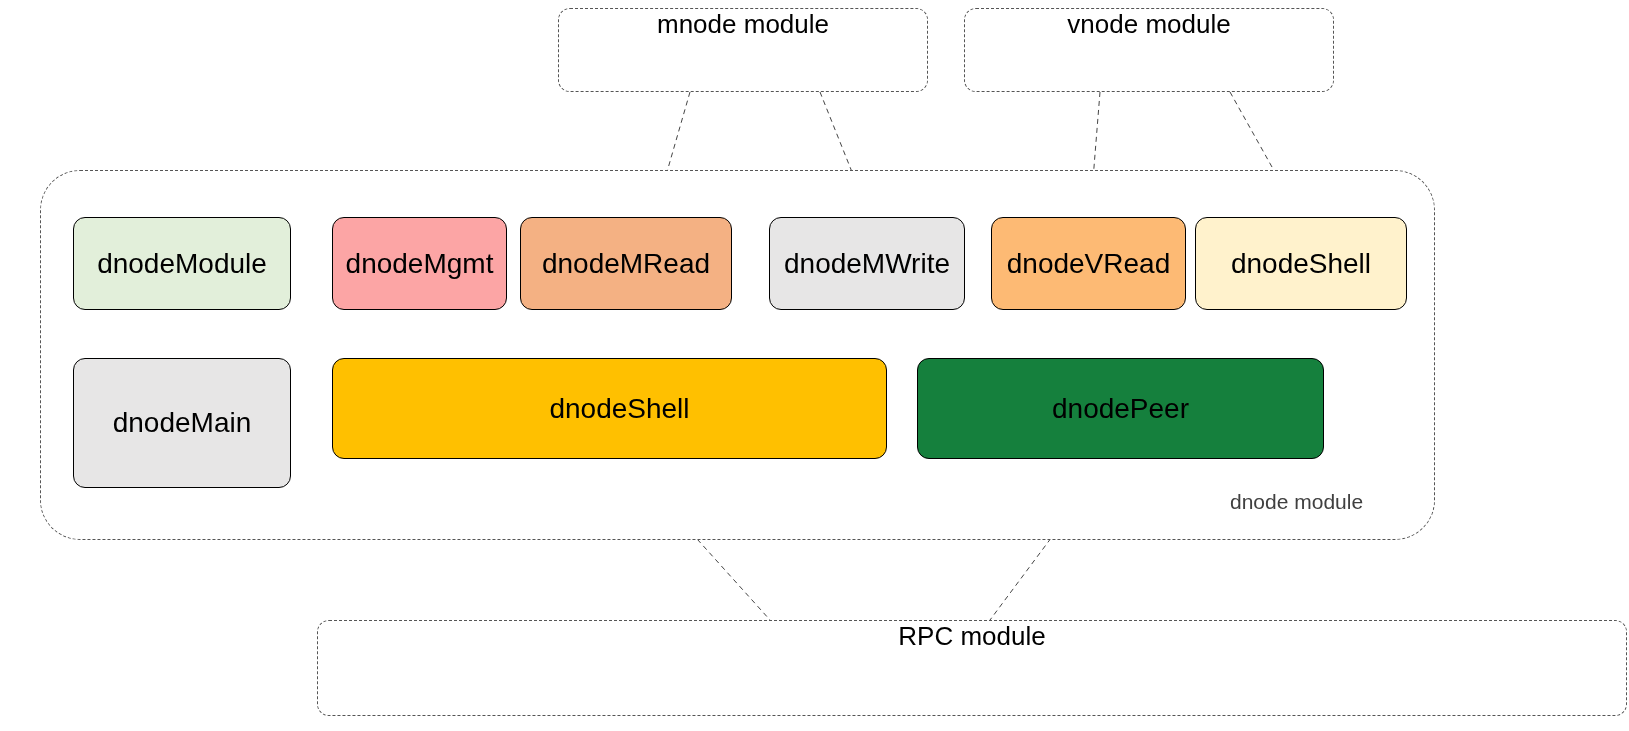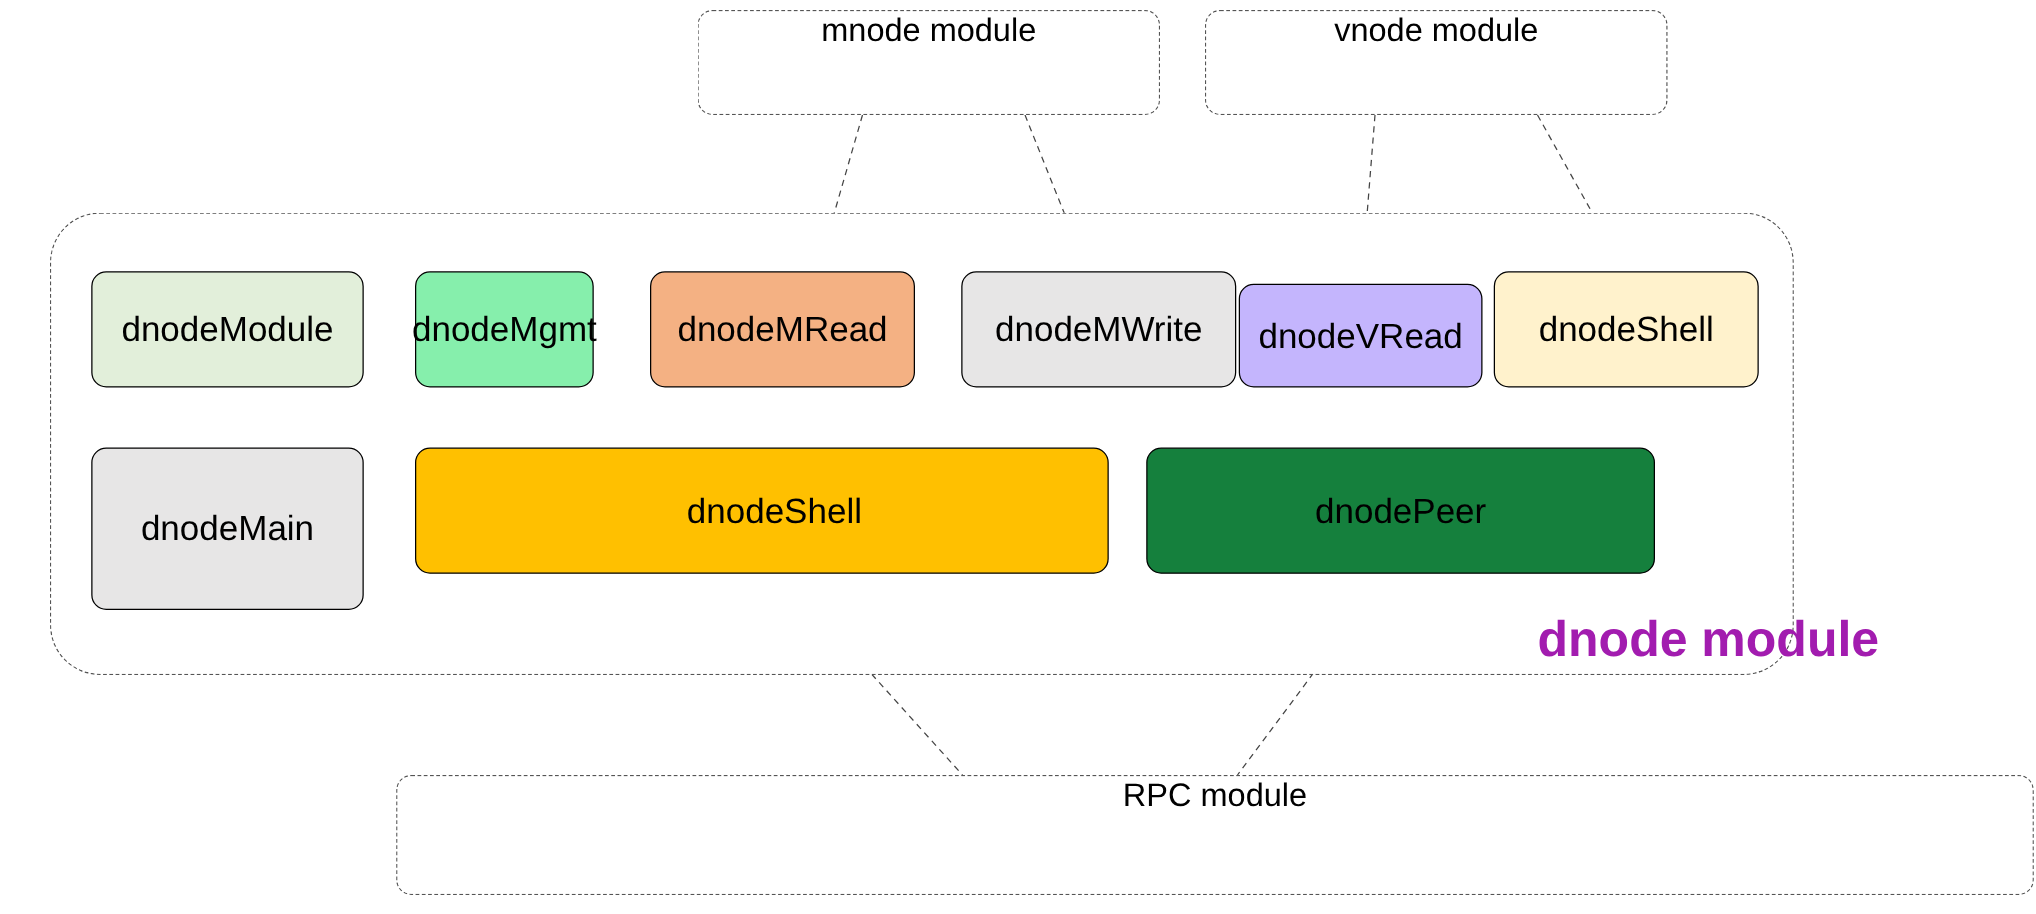--- a/index.html
+++ b/index.html
@@ -32,23 +32,22 @@
       color: #000;
     }
     .dnode-container {
       position: absolute;
       border: 1.5px dashed #555;
       border-radius: 40px;
       background: #fff;
     }
     .dnode-label {
       position: absolute;
-      font-size: 40px;
-      color: #a21caf;
-      font-weight: bold;
+      font-size: 21px;
+      color: #404040;
     }
     svg.connectors {
       position: absolute;
       top: 0;
       left: 0;
       width: 1629px;
       height: 731px;
       pointer-events: none;
     }
     svg.connectors line {
@@ -82,33 +81,33 @@
 <div class="dashed-box" style="left:964px; top:8px; width:370px; height:84px;">
   <span>vnode module</span>
 </div>
 
 <div class="dnode-container" style="left:40px; top:170px; width:1395px; height:370px;"></div>
 
 <div class="solid-box" style="left:73px; top:217px; width:218px; height:93px; background:#E2EFDA;">
   <span>dnodeModule</span>
 </div>
 
-<div class="solid-box" style="left:332px; top:217px; width:143px; height:93px; background:#86efac;">
+<div class="solid-box" style="left:332px; top:217px; width:175px; height:93px; background:#fca5a5;">
   <span>dnodeMgmt</span>
 </div>
 
 <div class="solid-box" style="left:520px; top:217px; width:212px; height:93px; background:#F4B183;">
   <span>dnodeMRead</span>
 </div>
 
-<div class="solid-box" style="left:769px; top:217px; width:220px; height:93px; background:#E7E6E6;">
+<div class="solid-box" style="left:769px; top:217px; width:196px; height:93px; background:#E7E6E6;">
   <span>dnodeMWrite</span>
 </div>
 
-<div class="solid-box" style="left:991px; top:227px; width:195px; height:83px; background:#c4b5fd;">
+<div class="solid-box" style="left:991px; top:217px; width:195px; height:93px; background:#fdba74;">
   <span>dnodeVRead</span>
 </div>
 
 <div class="solid-box" style="left:1195px; top:217px; width:212px; height:93px; background:#FFF2CC;">
   <span>dnodeShell</span>
 </div>
 
 <div class="solid-box" style="left:73px; top:358px; width:218px; height:130px; background:#E7E6E6;">
   <span>dnodeMain</span>
 </div>

